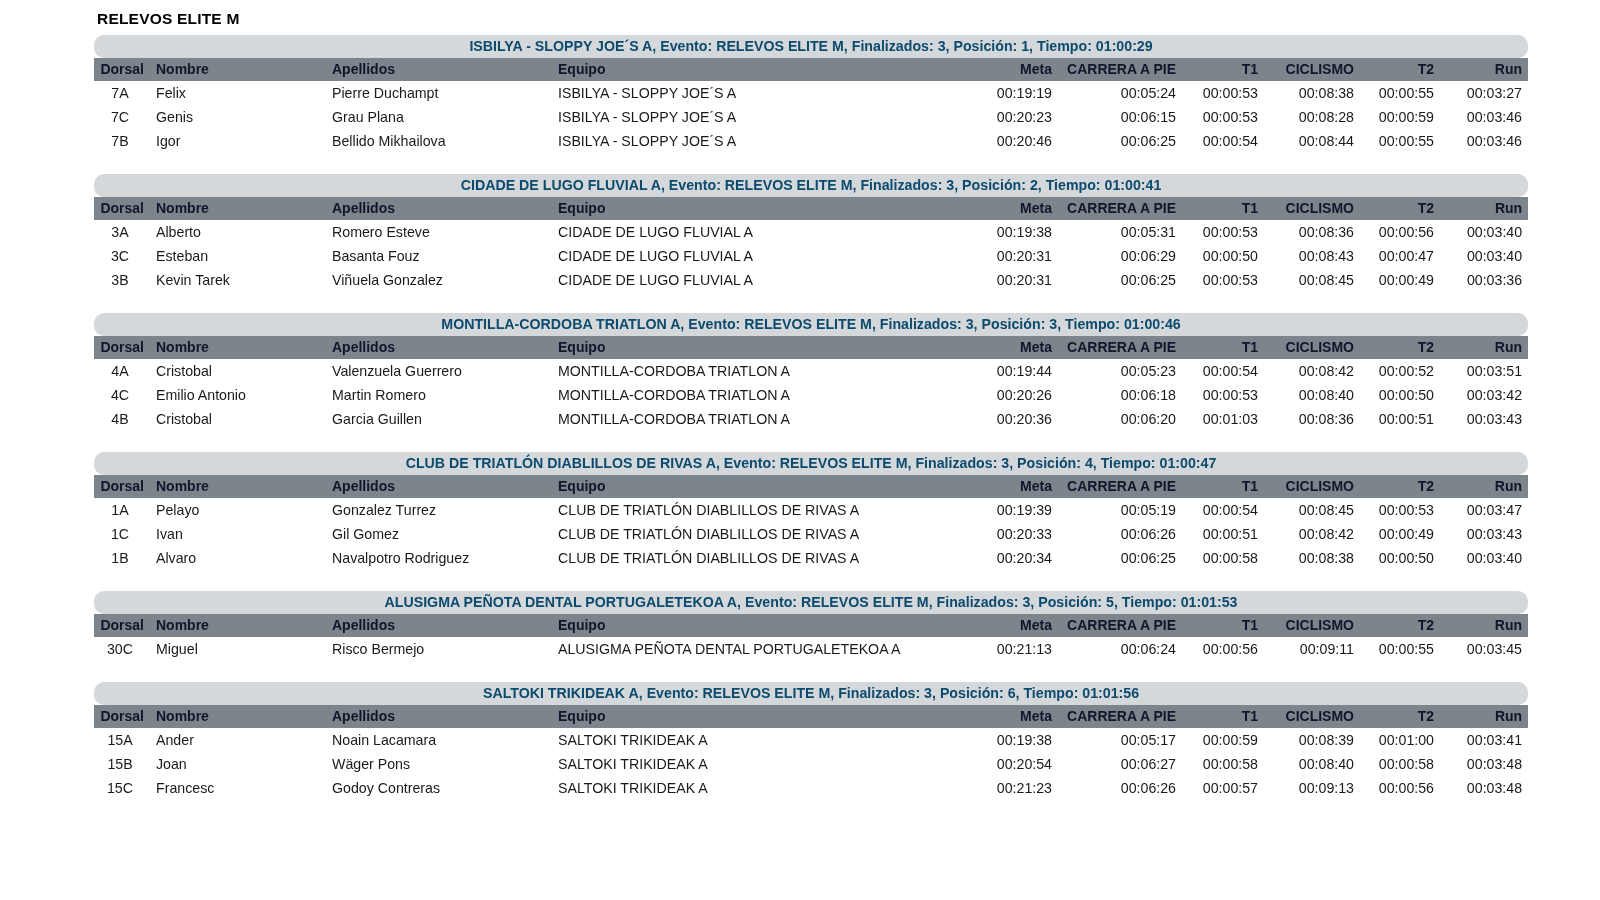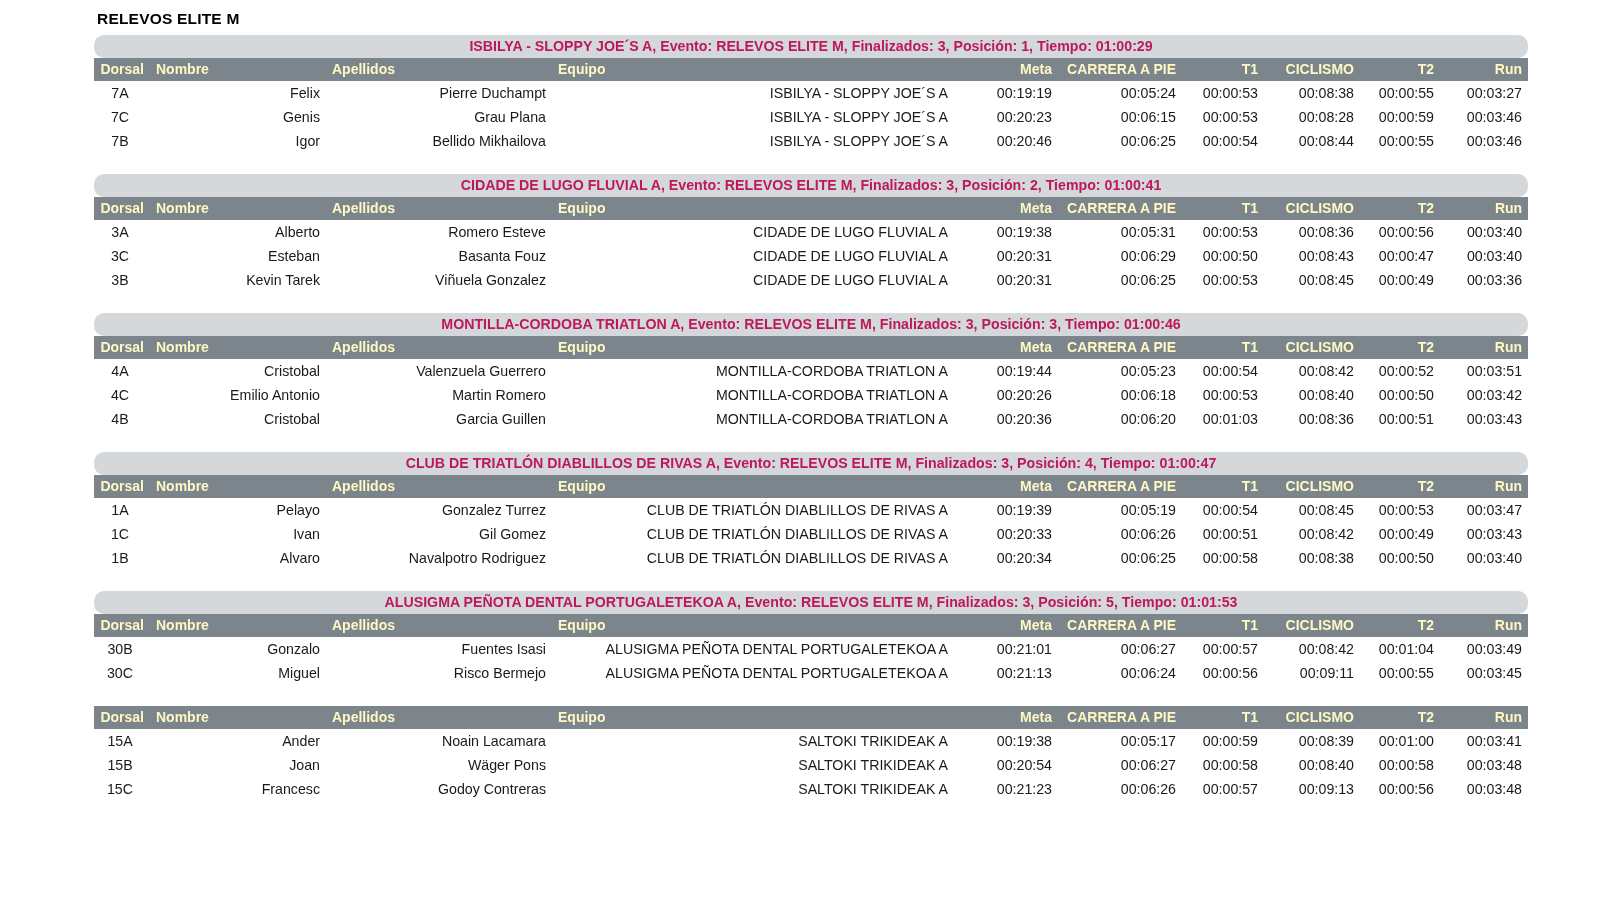--- a/index.html
+++ b/index.html
@@ -39,34 +39,34 @@
   .race-table {
     width: 100%;
     border-collapse: collapse;
     table-layout: fixed;
     margin-bottom: 21px;
   }
   .race-table:last-child { margin-bottom: 0; }
 
   .band-title td {
     background: #d4d8da;
-    color: #be185d;
+    color: #0c4a6e;
     font-weight: bold;
     font-size: 14.2px;
     text-align: center;
     height: 23px;
     padding: 0 4px;
     line-height: 23px;
     white-space: nowrap;
     overflow: hidden;
     border-radius: 10px;
   }
   .band-head th {
     background: #7c848c;
-    color: #fef9c3;
+    color: #0f172a;
     font-weight: bold;
     font-size: 14px;
     height: 23px;
     padding: 0 6px;
     line-height: 23px;
     white-space: nowrap;
     overflow: hidden;
   }
   .band-head th.l { text-align: left; }
   .band-head th.r { text-align: right; }
@@ -74,21 +74,21 @@
   .data-row td {
     font-size: 14.2px;
     height: 24px;
     line-height: 24px;
     padding: 0 6px;
     color: #1a1a1a;
     white-space: nowrap;
     overflow: hidden;
     background: #ffffff;
   }
-  .data-row td.l { text-align: right; }
+  .data-row td.l { text-align: left; }
   .data-row td.r { text-align: right; }
   .data-row td.c-dorsal { text-align: center; padding-right: 10px; }
 
   
   col.c-dorsal-w   { width: 56px; }
   col.c-nombre-w   { width: 176px; }
   col.c-apell-w    { width: 226px; }
   col.c-equipo-w   { width: 402px; }
   col.c-meta-w     { width: 104px; }
   col.c-carrera-w  { width: 124px; }
@@ -406,32 +406,20 @@
             <th class="r">Meta</th>
             <th class="r">CARRERA A PIE</th>
             <th class="r">T1</th>
             <th class="r">CICLISMO</th>
             <th class="r">T2</th>
             <th class="r">Run</th>
           </tr>
         </thead>
         <tbody>
           <tr class="data-row">
-            <td class="c-dorsal">30B</td>
-            <td class="l">Gonzalo</td>
-            <td class="l">Fuentes Isasi</td>
-            <td class="l">ALUSIGMA PEÑOTA DENTAL PORTUGALETEKOA  A</td>
-            <td class="r">00:21:01</td>
-            <td class="r">00:06:27</td>
-            <td class="r">00:00:57</td>
-            <td class="r">00:08:42</td>
-            <td class="r">00:01:04</td>
-            <td class="r">00:03:49</td>
-          </tr>
-          <tr class="data-row">
             <td class="c-dorsal">30C</td>
             <td class="l">Miguel</td>
             <td class="l">Risco Bermejo</td>
             <td class="l">ALUSIGMA PEÑOTA DENTAL PORTUGALETEKOA  A</td>
             <td class="r">00:21:13</td>
             <td class="r">00:06:24</td>
             <td class="r">00:00:56</td>
             <td class="r">00:09:11</td>
             <td class="r">00:00:55</td>
             <td class="r">00:03:45</td>
@@ -445,20 +433,23 @@
           <col class="c-apell-w">
           <col class="c-equipo-w">
           <col class="c-meta-w">
           <col class="c-carrera-w">
           <col class="c-t1-w">
           <col class="c-ciclismo-w">
           <col class="c-t2-w">
           <col class="c-run-w">
         </colgroup>
         <thead>
+          <tr class="band-title">
+            <td colspan="10">SALTOKI TRIKIDEAK A, Evento: RELEVOS ELITE M, Finalizados: 3, Posición: 6, Tiempo: 01:01:56</td>
+          </tr>
           <tr class="band-head">
             <th class="r">Dorsal</th>
             <th class="l">Nombre</th>
             <th class="l">Apellidos</th>
             <th class="l">Equipo</th>
             <th class="r">Meta</th>
             <th class="r">CARRERA A PIE</th>
             <th class="r">T1</th>
             <th class="r">CICLISMO</th>
             <th class="r">T2</th>

